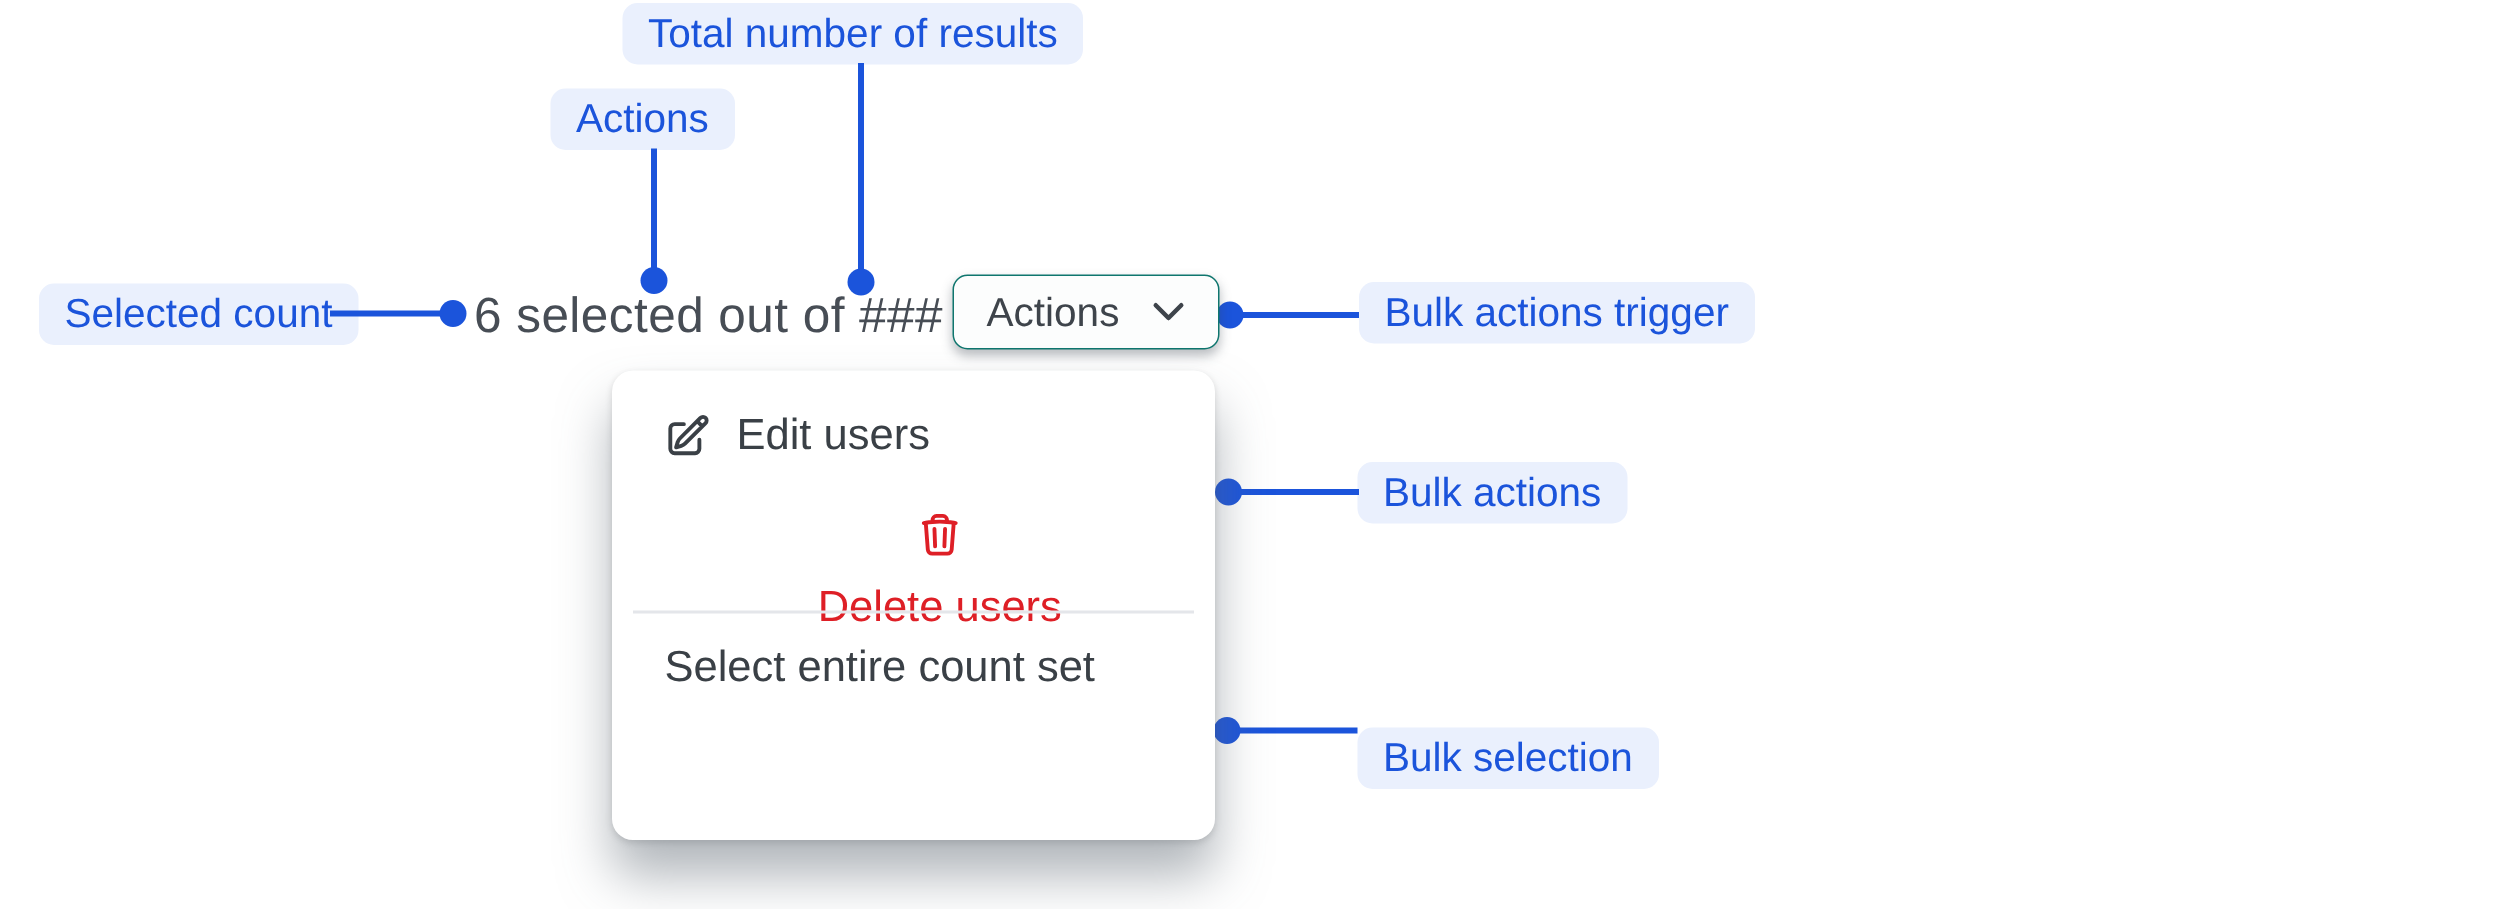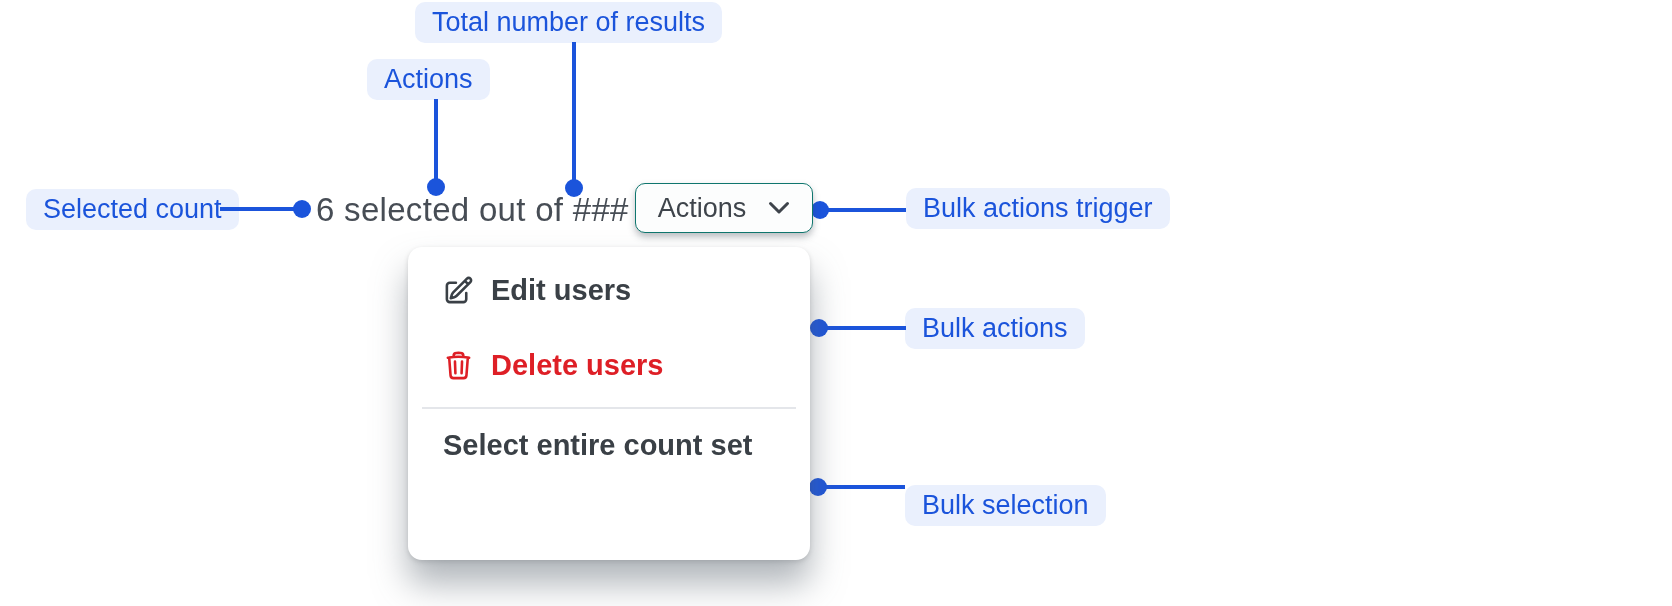--- a/index.html
+++ b/index.html
@@ -46,23 +46,23 @@
   .actions-btn svg { display:block; }
   
   .menu-panel {
     position:absolute; left:408px; top:247px; width:402px; height:313px;
     background:#ffffff; border-radius:14px;
     box-shadow:0 24px 34px rgba(99,110,120,0.5), 0 2px 5px rgba(0,0,0,0.15);
   }
   .menu-item {
     position:absolute; left:0; right:0; height:48px;
     display:flex; align-items:center; padding-left:35px; gap:17px;
-    font-size:29px; color:var(--text-dark); cursor:pointer;font-weight:bold;
+    font-size:29px; color:var(--text-dark); cursor:pointer;
   }
-  .menu-item.danger { color:var(--danger-red); }
+  .menu-item.danger { color:var(--danger-red);flex-direction:column; }
   .menu-item svg { display:block; flex:0 0 auto; }
   .menu-divider {
     position:absolute; left:14px; right:14px; top:160px; height:2px;
     background:#E4E6EA;
   }
 </style>
 </head>
 <body>
 
 <div class="canvas">

